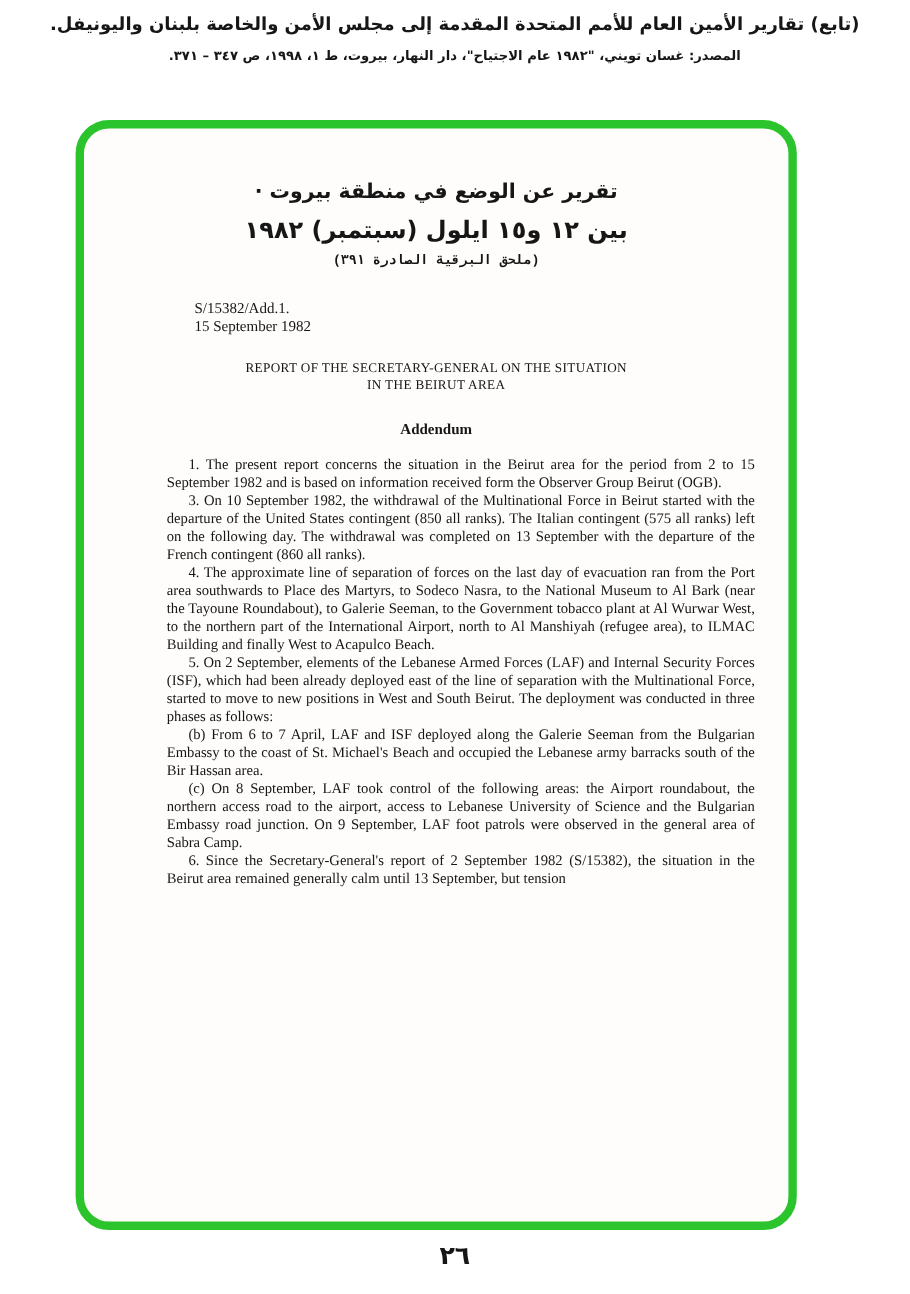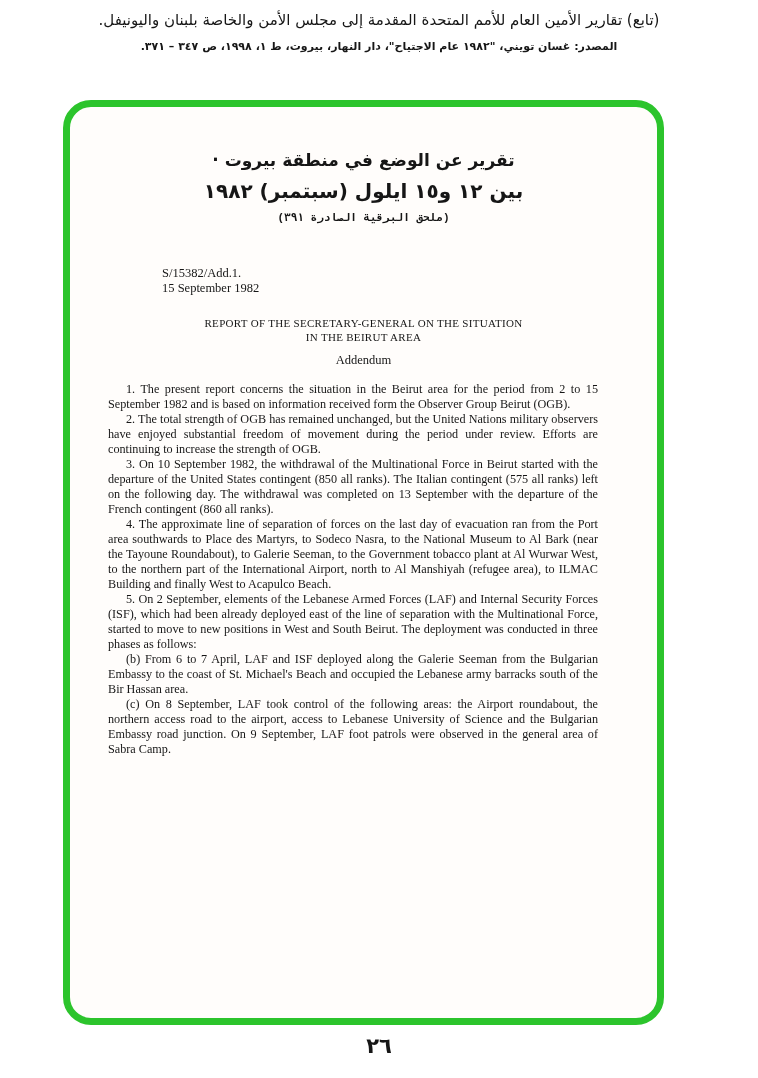--- a/index.html
+++ b/index.html
@@ -13,21 +13,21 @@
 
   
   .page-header {
     direction:rtl;
     text-align:center;
     font-family:"DejaVu Sans", sans-serif;
     padding-top:10px;
   }
   .header-line1 {
     font-size:15px;
-    font-weight:normal;
+    font-weight:bold;
     line-height:20px;
   }
   .header-line2 {
     font-size:11px;
     font-weight:bold;
     margin-top:9px;
     line-height:15px;
   }
 
   
@@ -48,44 +48,44 @@
     text-align:center;
     font-family:"DejaVu Sans", sans-serif;
     font-weight:bold;
     margin-top:42px;
   }
   .arabic-title   { font-size:17px; line-height:22px; }
   .arabic-subtitle{ font-size:20px; line-height:22px; margin-top:9px; }
   .arabic-note    { font-size:11px; line-height:15px; margin-top:9px;font-family:Liberation Mono, monospace; }
 
   .doc-id-block {
-    margin-top:40px;
+    margin-top:24px;
     margin-left:92px;
     font-size:12.5px;
     line-height:15px;
   }
 
   .report-title {
     text-align:center;
     margin-top:20px;
     font-size:11px;
     line-height:14px;
     letter-spacing:0.3px;
   }
 
   .addendum {
     text-align:center;
-    margin-top:9px;
-    font-weight:normal;
+    margin-top:23px;
+    font-weight:bold;
     font-size:12.5px;
   }
 
   .body-text {
     margin-top:14px;
-    margin-left:38px;
+    margin-left:69px;
     width:490px;
     font-size:12.2px;
     line-height:15px;
     text-align:justify;
   }
   .para { text-indent:18px; }
 
   
   .page-number {
     position:absolute;
@@ -120,23 +120,23 @@
 
   <div class="report-title">
     <div>REPORT OF THE SECRETARY-GENERAL ON THE SITUATION</div>
     <div>IN THE BEIRUT AREA</div>
   </div>
 
   <div class="addendum">Addendum</div>
 
   <div class="body-text">
       <p class="para">1. The present report concerns the situation in the Beirut area for the period from 2 to 15 September 1982 and is based on information received form the Observer Group Beirut (OGB).</p>
-      <p class="para">2. The total strength of OGB has remained unchanged, but the United Nations military observers have enjoyed substantial freedom of movement during the period under review. Efforts are continuing to increase the strength of OGB.</p>
       <p class="para">3. On 10 September 1982, the withdrawal of the Multinational Force in Beirut started with the departure of the United States contingent (850 all ranks). The Italian contingent (575 all ranks) left on the following day. The withdrawal was completed on 13 September with the departure of the French contingent (860 all ranks).</p>
       <p class="para">4. The approximate line of separation of forces on the last day of evacuation ran from the Port area southwards to Place des Martyrs, to Sodeco Nasra, to the National Museum to Al Bark (near the Tayoune Roundabout), to Galerie Seeman, to the Government tobacco plant at Al Wurwar West, to the northern part of the International Airport, north to Al Manshiyah (refugee area), to ILMAC Building and finally West to Acapulco Beach.</p>
       <p class="para">5. On 2 September, elements of the Lebanese Armed Forces (LAF) and Internal Security Forces (ISF), which had been already deployed east of the line of separation with the Multinational Force, started to move to new positions in West and South Beirut. The deployment was conducted in three phases as follows:</p>
       <p class="para">(b) From 6 to 7 April, LAF and ISF deployed along the Galerie Seeman from the Bulgarian Embassy to the coast of St. Michael's Beach and occupied the Lebanese army barracks south of the Bir Hassan area.</p>
       <p class="para">(c) On 8 September, LAF took control of the following areas: the Airport roundabout, the northern access road to the airport, access to Lebanese University of Science and the Bulgarian Embassy road junction. On 9 September,  LAF  foot patrols were observed in the general area of Sabra Camp.</p>
+      <p class="para">6. Since the Secretary-General's report of 2 September 1982 (S/15382), the situation in the Beirut area remained generally calm until 13 September, but tension</p>
     </div>
 
 </div>
 
 <div class="page-number">٢٦</div>
 
 </body></html>

